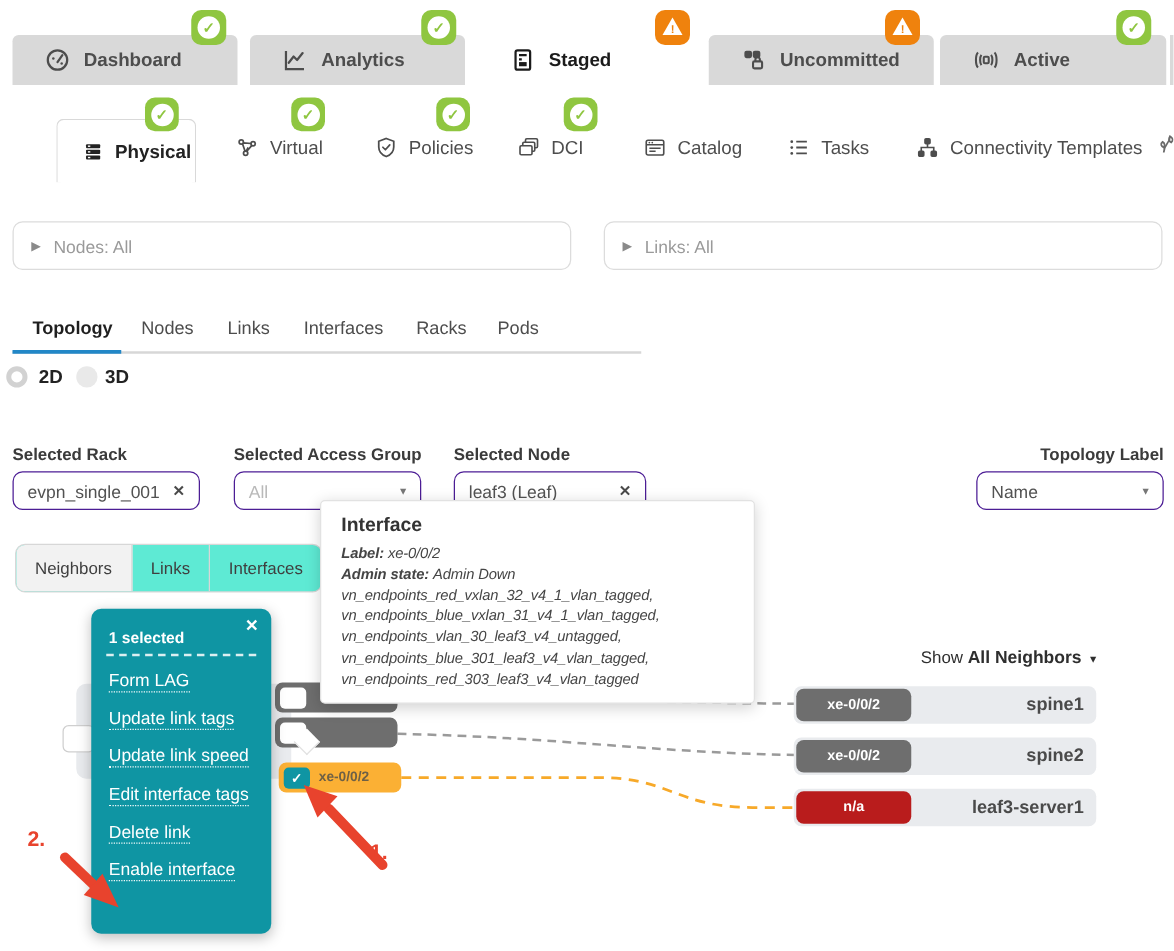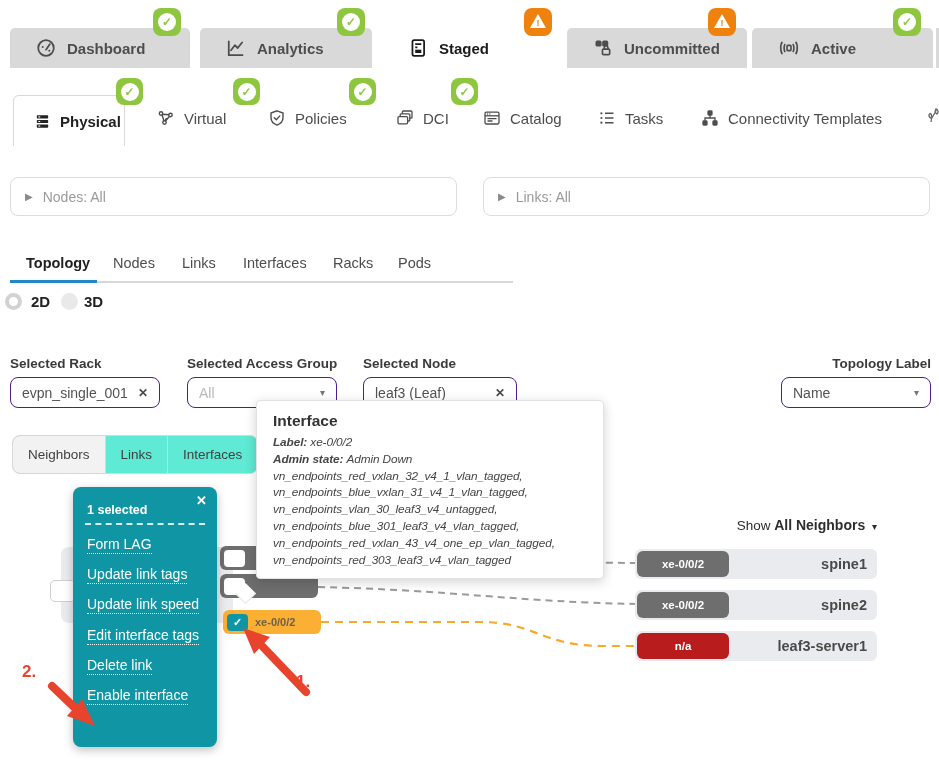--- a/index.html
+++ b/index.html
@@ -23,21 +23,21 @@
            display:flex; align-items:center; justify-content:center;
            color:#8fc640; font-size:12px; font-weight:900; }
   .badge.warn { background:#ef820d; }
   .badge.warn .tri { width:0; height:0; border-left:8px solid transparent;
            border-right:8px solid transparent; border-bottom:14px solid #fff; margin-top:-2px; }
   .badge.warn .excl { position:absolute; top:10px; left:50%; transform:translateX(-50%);
            color:#ef820d; font-size:9px; font-weight:900; }
 
   
   .sec-tab { position:absolute; top:95px; height:46px; display:flex; align-items:center;
-             gap:9px; font-size:15px; color:#4d4d4d; cursor:pointer; }
+             gap:9px; font-size:15px; color:#4d4d4d; cursor:pointer;margin-left:32px; }
   .sec-tab.active { top:95px; height:51px; background:#fff; border:1px solid #d9d9d9;
              border-bottom:none; border-radius:6px 6px 0 0; font-weight:700; color:#222;
              padding-left:20px; }
 
   
   .filter { position:absolute; top:177px; height:39px; border:1px solid #dcdcdc;
             border-radius:8px; display:flex; align-items:center; gap:10px;
             padding-left:14px; font-size:14px; color:#9a9a9a; cursor:pointer; }
   .filter .caret-r { color:#8a8a8a; font-size:10px; }
 
@@ -232,21 +232,21 @@
   </div>
   <div class="sec-tab" style="left:268px;">
     <span class="icon">
       <svg width="18" height="18" viewBox="0 0 18 18" fill="none" stroke="#4d4d4d" stroke-width="1.4">
         <path d="M9,1.8 L15,4 V8.6 C15,12.8 12.3,15 9,16.2 C5.7,15 3,12.8 3,8.6 V4 Z"></path>
         <path d="M6.3,8.8 L8.3,10.8 L11.8,6.9" stroke-linecap="round" stroke-linejoin="round"></path>
       </svg>
       </span>
     <span>Policies</span>
   </div>
-  <div class="sec-tab" style="left:396px;">
+  <div class="sec-tab" style="left:382px;">
     <span class="icon">
       <svg width="18" height="18" viewBox="0 0 18 18">
         <rect x="6.4" y="2" width="9.6" height="7.2" rx="1" fill="#fff" stroke="#4d4d4d" stroke-width="1.3"></rect>
         <rect x="4.2" y="4.8" width="9.6" height="7.2" rx="1" fill="#fff" stroke="#4d4d4d" stroke-width="1.3"></rect>
         <rect x="2" y="7.6" width="9.6" height="7.2" rx="1" fill="#fff" stroke="#4d4d4d" stroke-width="1.3"></rect>
       </svg>
       </span>
     <span>DCI</span>
   </div>
   <div class="sec-tab" style="left:483px;">
@@ -394,21 +394,20 @@
   </div>
 
   <div class="tooltip">
     <div class="tt-title">Interface</div>
     <div class="tt-line"><b>Label:</b>&nbsp;<span>xe-0/0/2</span></div>
     <div class="tt-line"><b>Admin state:</b>&nbsp;<span>Admin Down</span></div>
     <div class="tt-line">vn_endpoints_red_vxlan_32_v4_1_vlan_tagged,</div>
     <div class="tt-line">vn_endpoints_blue_vxlan_31_v4_1_vlan_tagged,</div>
     <div class="tt-line">vn_endpoints_vlan_30_leaf3_v4_untagged,</div>
     <div class="tt-line">vn_endpoints_blue_301_leaf3_v4_vlan_tagged,</div>
-    <div class="tt-line">vn_endpoints_red_vxlan_43_v4_one_ep_vlan_tagged,</div>
     <div class="tt-line">vn_endpoints_red_303_leaf3_v4_vlan_tagged</div>
   </div>
   <div class="tt-pointer"></div>
 
   <div class="ctx-menu">
     <span class="ctx-close">✕</span>
     <div class="ctx-header">1 selected</div>
     <div class="ctx-divider"></div>
     <ul class="ctx-items">
       <li>

